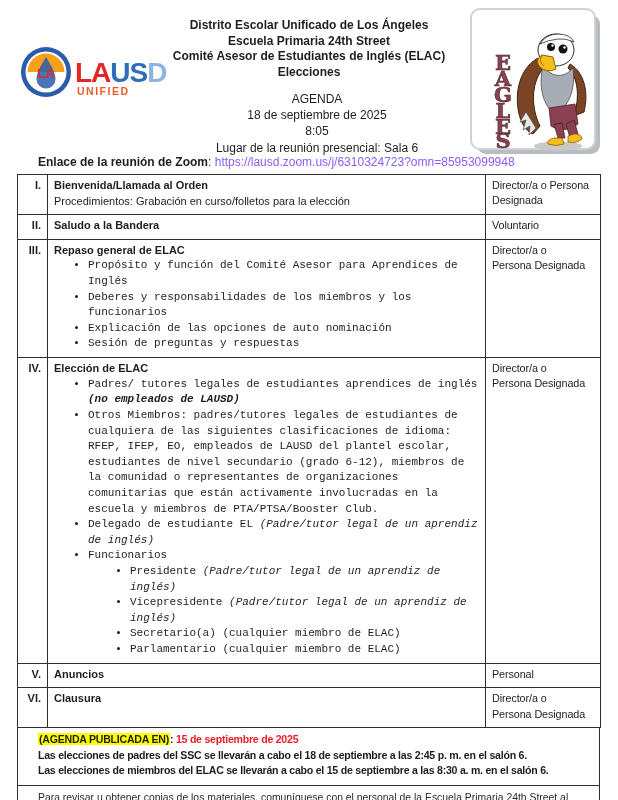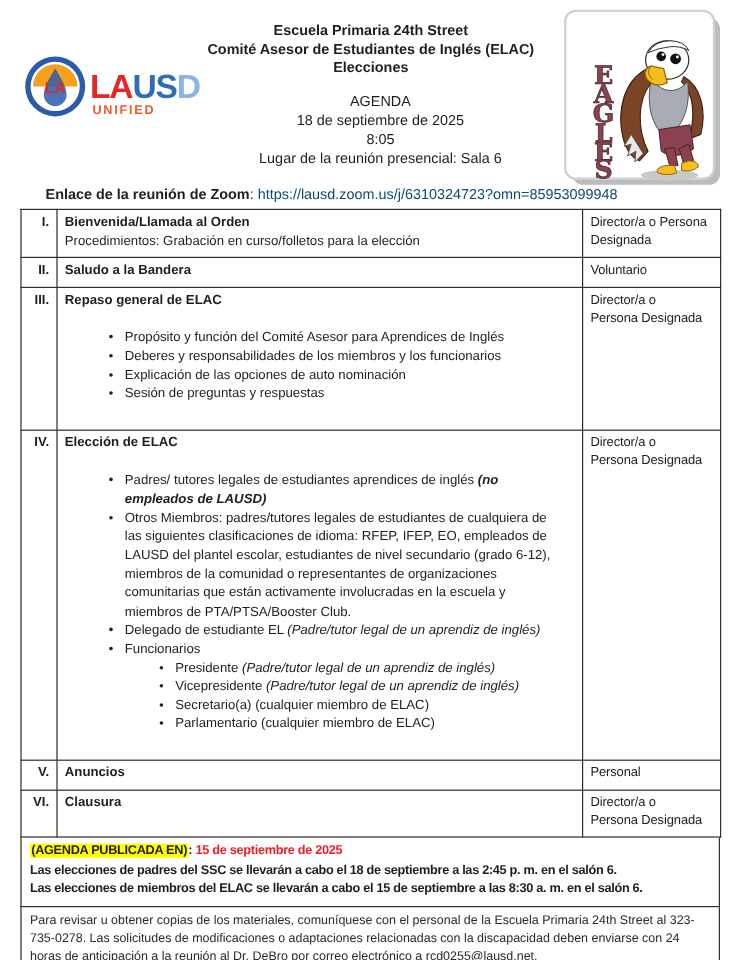--- a/index.html
+++ b/index.html
@@ -16,43 +16,43 @@
   
   .header { position: relative; padding-top: 18px; height: 140px; }
   .title-line { text-align: center; font-weight: bold; font-size: 12px; line-height: 15.5px; }
   .subtitle-block { margin-top: 11px; }
   .subtitle-line { text-align: center; font-size: 12px; line-height: 16.2px; padding-left: 16px; }
   .logo { position: absolute; left: 20px; top: 42px; }
   .mascot { position: absolute; right: 16px; top: 8px; }
 
   .zoom-lines { padding-left: 38px; font-size: 12px; line-height: 18px; margin-top: 13px; }
   .zlabel { font-weight: bold; }
-  .zurl { color: #0c4a6e; }
+  .zurl { color: #8b5cf6; }
 
   
   table.agenda {
     border-collapse: collapse;
     width: 583px;
     margin: 3px 0 0 17px;
     font-size: 11px;
     line-height: 1.42;
     table-layout: fixed;
   }
   table.agenda td { border: 1.6px solid #2e2e2e; vertical-align: top; padding: 3px 6px 5px; }
   td.num { width: 30px; text-align: right; font-weight: bold; padding-right: 7px; }
   td.content { width: 438px; padding-left: 7px; }
   td.resp { width: 115px; white-space: pre-line; font-size: 10.8px; letter-spacing: -0.1px; padding-left: 5px; }
   .row-title { font-weight: bold; }
-  ul.blist { margin: 16px; padding-left: 34px; list-style: disc; }
+  ul.blist { margin: 0; padding-left: 34px; list-style: disc; font-family: Liberation Mono, monospace; }
   ul.blist ul { padding-left: 42px; list-style: disc; }
   .bi { font-weight: bold; font-style: italic; }
   .it { font-style: italic; }
 
   
-  .notice-box { width: 583px; margin-left: 17px; border: 1.6px solid #2e2e2e; padding: 4px 7px 6px; }
+  .notice-box { width: 583px; margin-left: 17px; border: 1.6px solid #2e2e2e; padding: 4px 20px 6px; }
   .bold-box { border-top: none; font-weight: bold; font-size: 10.6px; line-height: 15.6px; letter-spacing: -0.25px; }
   .hl { background: #ffff00; padding: 0 1px; }
   .red { color: #ee1c25; }
   .note-box { border-top: none; font-weight: normal; font-size: 10.4px; line-height: 15px; letter-spacing: 0; color: #2a2a2a; }
 
   svg text { user-select: none; }
 </style>
 </head>
 <body>
 
@@ -110,20 +110,21 @@
         <circle cx="93" cy="41" r="4.5" fill="#111"></circle>
         <circle cx="82.5" cy="37.5" r="1.2" fill="#fff"></circle>
         <circle cx="94.5" cy="39.5" r="1.2" fill="#fff"></circle>
 
         <path d="M72,47 q-7,4 -3,11 q7,8 17,3 l-3,-12 z" fill="#f6bd1e" stroke="#8a6200" stroke-width="1"></path>
         <path d="M72,47 q-4,7 2,11" fill="none" stroke="#8a6200" stroke-width="0.8"></path>
       </g>
     </svg>
 
     <div>
+      <div class="title-line">Distrito Escolar Unificado de Los Ángeles</div>
       <div class="title-line">Escuela Primaria 24th Street</div>
       <div class="title-line">Comité Asesor de Estudiantes de Inglés (ELAC)</div>
       <div class="title-line">Elecciones</div>
     </div>
     <div class="subtitle-block">
       <div class="subtitle-line">AGENDA</div>
       <div class="subtitle-line">18 de septiembre de 2025</div>
       <div class="subtitle-line">8:05</div>
       <div class="subtitle-line">Lugar de la reunión presencial: Sala 6</div>
     </div>

